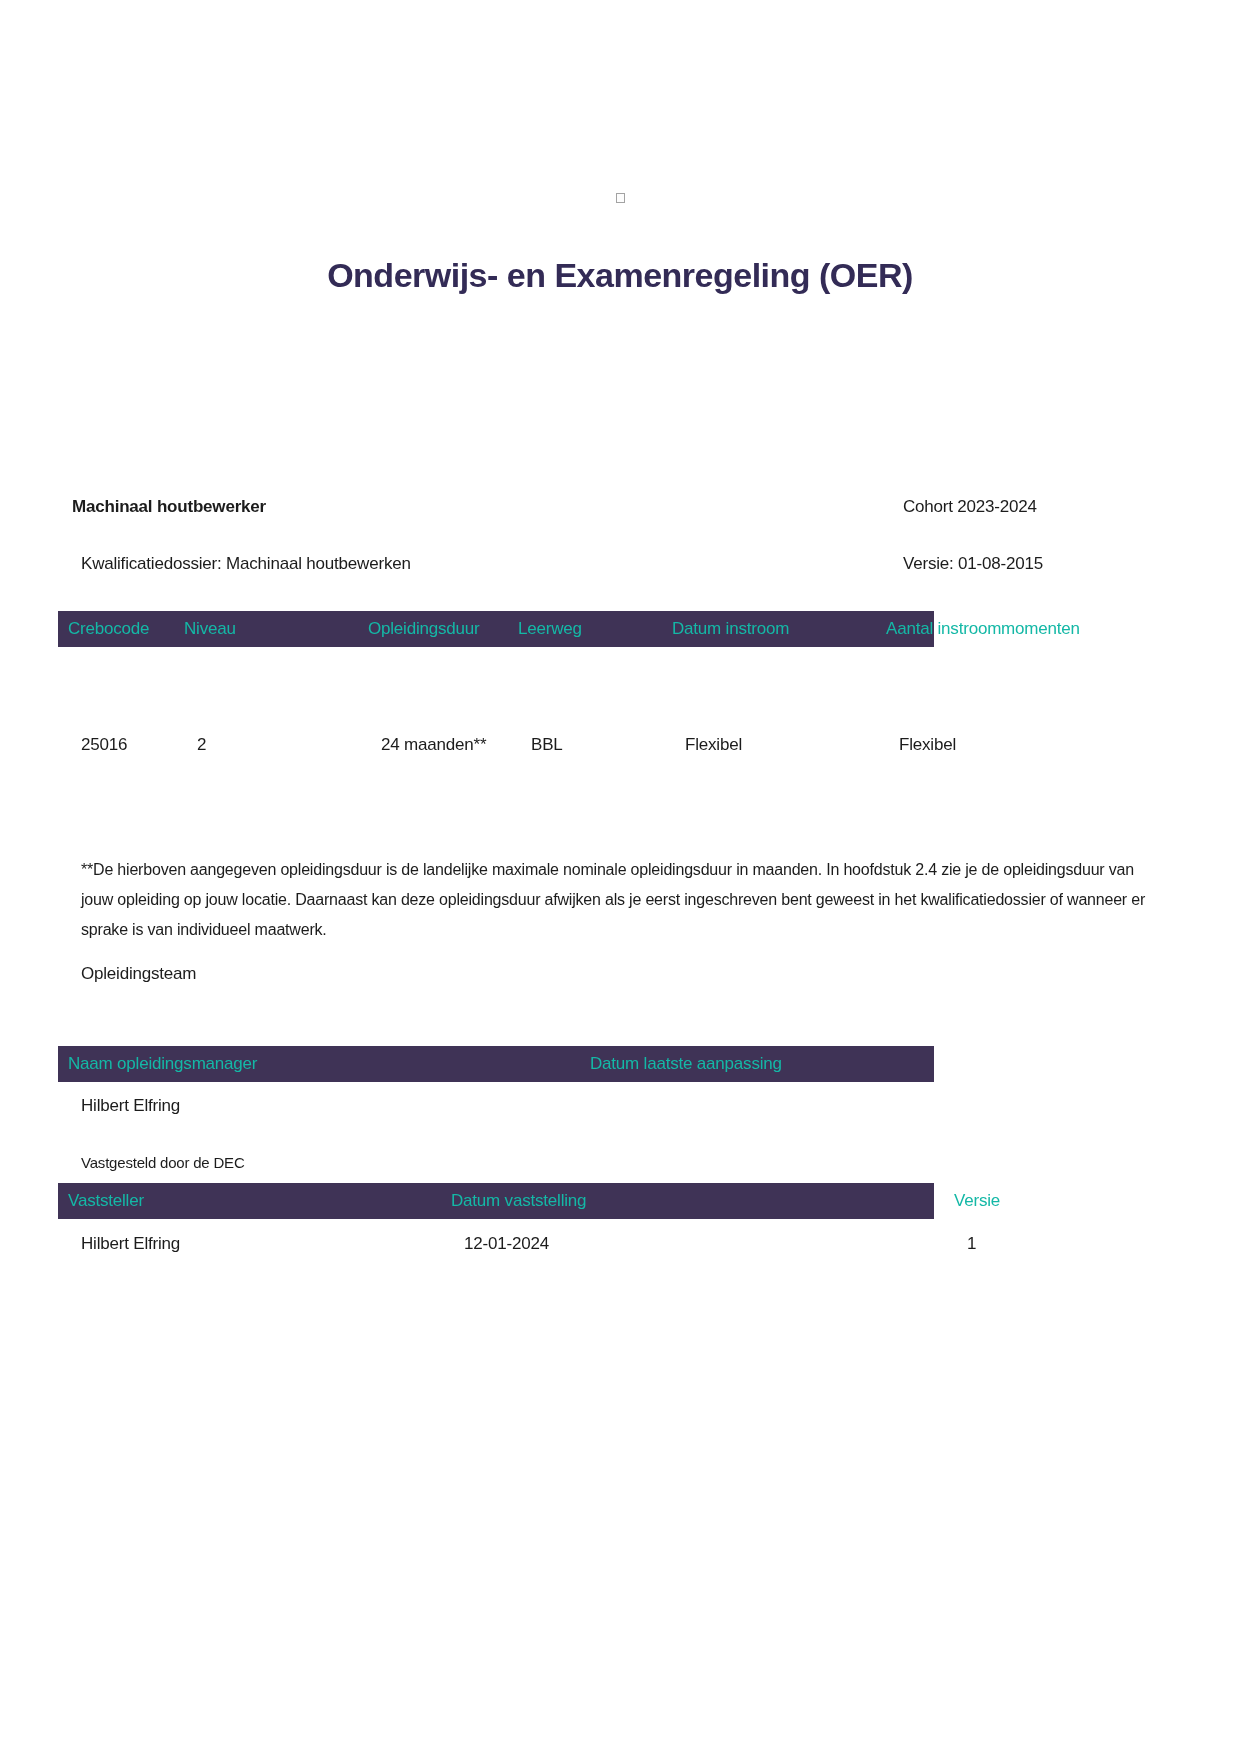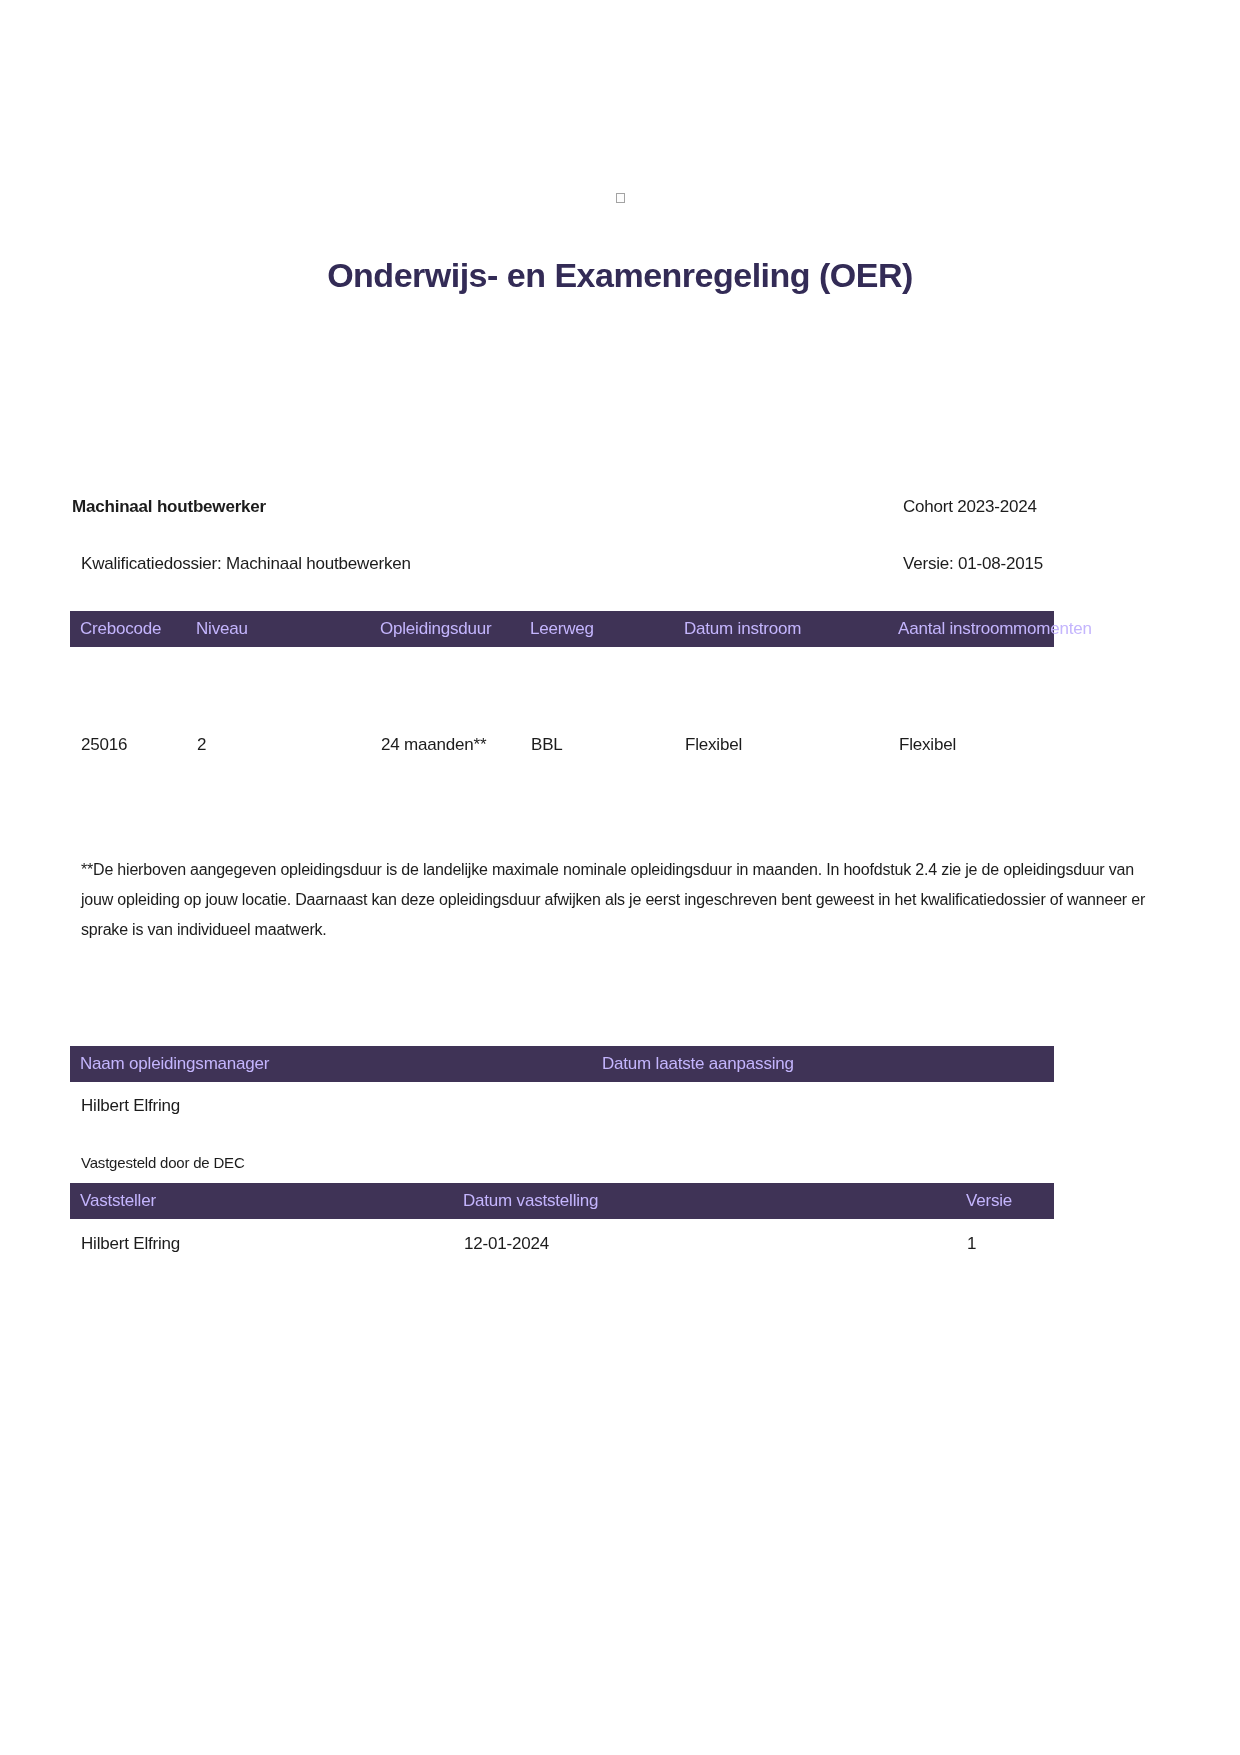--- a/index.html
+++ b/index.html
@@ -42,25 +42,25 @@
     letter-spacing:-0.5px;
   }
   .meta-text{
     position:absolute;
     font-size:17px;
     white-space:nowrap;
   }
   .bold{font-weight:bold;}
   .bar{
     position:absolute;
-    left:70px;
-    width:984px;
+    left:58px;
+    width:876px;
     height:36px;
     background:var(--accent);
-    color:#c4b5fd;
+    color:#14b8a6;
   }
   .bar span{
     position:absolute;
     top:0;
     line-height:36px;
     font-size:17px;
     white-space:nowrap;
   }
   .trow{
     position:absolute;
@@ -129,20 +129,21 @@
     <span class="t1-c2">2</span>
     <span class="t1-c3">24 maanden**</span>
     <span class="t1-c4">BBL</span>
     <span class="t1-c5">Flexibel</span>
     <span class="t1-c6">Flexibel</span>
   </div>
 
   <p class="footnote">**De hierboven aangegeven opleidingsduur is de landelijke maximale nominale opleidingsduur in maanden. In hoofdstuk 2.4 zie je de opleidingsduur van jouw opleiding op jouw locatie. Daarnaast kan deze opleidingsduur afwijken als je eerst ingeschreven bent geweest in het kwalificatiedossier of wanneer er sprake is van individueel maatwerk.</p>
 
   <div class="team-block">
+    <div>Opleidingsteam</div>
   </div>
 
   <div class="bar" style="top:1046px;padding-left:40px;">
     <span class="t2-c1">Naam opleidingsmanager</span>
     <span class="t2-c2">Datum laatste aanpassing</span>
   </div>
 
   <div class="trow" style="top:1095px;">
     <span class="t2-c1">Hilbert Elfring</span>
     <span class="t2-c2"></span>

